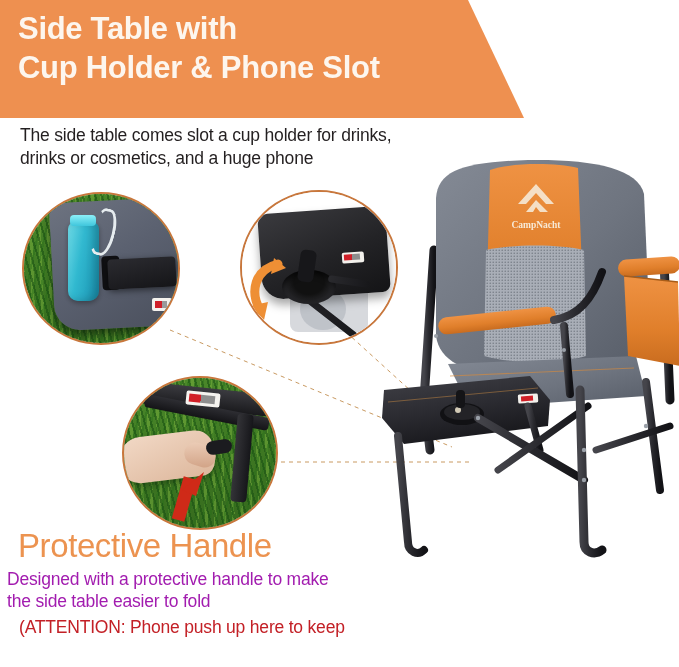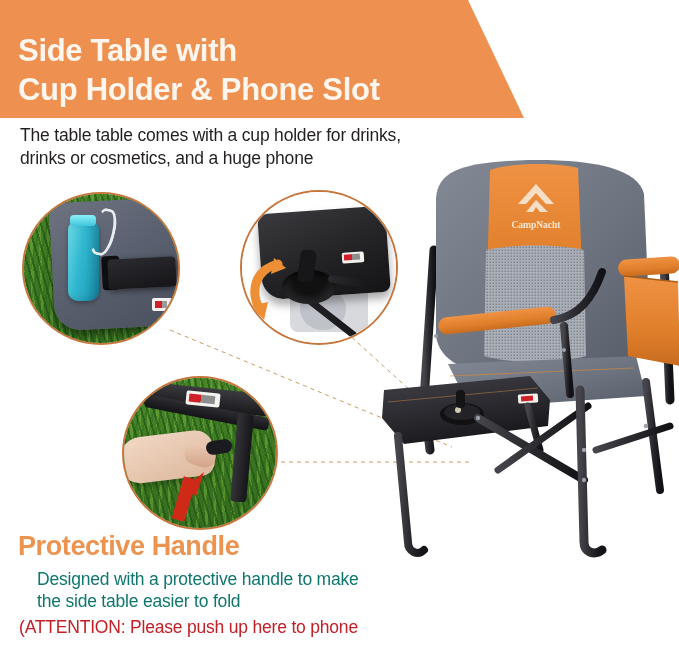--- a/index.html
+++ b/index.html
@@ -11,21 +11,21 @@
   }
   .stage{position:absolute;inset:0;width:679px;height:667px;}
 
   
   .banner{
     position:absolute;left:0;top:0;width:679px;height:118px;
     background:#ee9050;
     clip-path:polygon(0 0, 468px 0, 524px 118px, 0 118px);
   }
   .banner-title{
-    position:absolute;left:18px;top:31px;width:470px;
+    position:absolute;left:18px;top:9px;width:470px;
     color:#fdf6ee;font-size:31px;line-height:39px;font-weight:bold;
     letter-spacing:-0.3px;
   }
   .banner-title div{white-space:nowrap;}
 
   
   .intro{
     position:absolute;left:20px;top:124px;width:470px;
     color:#231f20;font-size:17.5px;line-height:23px;letter-spacing:-0.2px;
   }
@@ -184,47 +184,47 @@
 
   
   .connectors{position:absolute;left:0;top:0;width:679px;height:667px;}
 
   
   .chair{position:absolute;left:378px;top:150px;width:301px;height:420px;}
 
   
   .ph-title{
     position:absolute;left:18px;top:527px;width:420px;
-    color:#ec9350;font-size:27px;line-height:38px;font-weight:bold;
+    color:#ec9350;font-size:33px;line-height:38px;font-weight:normal;
     letter-spacing:-0.4px;white-space:nowrap;
   }
   .ph-body{
-    position:absolute;left:37px;top:568px;width:430px;
-    color:#0f766e;font-size:17.5px;line-height:22px;letter-spacing:-0.2px;
+    position:absolute;left:7px;top:568px;width:430px;
+    color:#a21caf;font-size:17.5px;line-height:22px;letter-spacing:-0.2px;
   }
   .ph-body div{white-space:nowrap;}
   .ph-note{
     position:absolute;left:19px;top:616px;width:440px;
     color:#c32026;font-size:17.5px;line-height:23px;letter-spacing:-0.2px;
   }
   .ph-note div{white-space:nowrap;}
 </style>
 </head>
 <body>
 
 <div class="stage">
 
   <div class="banner"></div>
   <div class="banner-title">
     <div>Side Table with</div>
     <div>Cup Holder &amp; Phone Slot</div>
   </div>
 
   <div class="intro">
-    <div>The table table comes with a cup holder for drinks,</div>
+    <div>The side table comes slot a cup holder for drinks,</div>
     <div>drinks or cosmetics, and a huge phone</div>
   </div>
 
   <svg class="connectors" viewBox="0 0 679 667">
     <g stroke="#c99a62" stroke-width="1" fill="none" stroke-dasharray="4 4">
       <line x1="170" y1="330" x2="452" y2="447"></line>
       <line x1="346" y1="332" x2="456" y2="432"></line>
       <line x1="273" y1="462" x2="470" y2="462"></line>
     </g>
   </svg>
@@ -370,16 +370,16 @@
       </svg>
     </div>
   </div>
 
   <div class="ph-title">Protective Handle</div>
   <div class="ph-body">
     <div>Designed with a protective handle to make</div>
     <div>the side table easier to fold</div>
   </div>
   <div class="ph-note">
-    <div>(ATTENTION: Please push up here to phone</div>
+    <div>(ATTENTION: Phone push up here to keep</div>
   </div>
 
 </div>
 
 </body></html>

